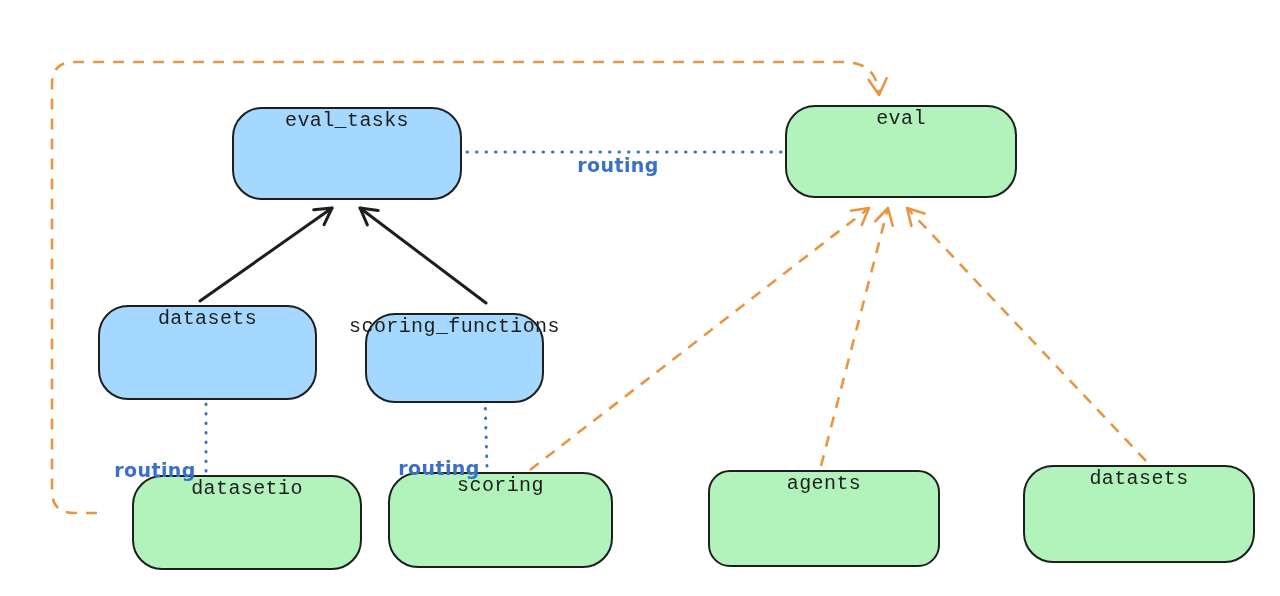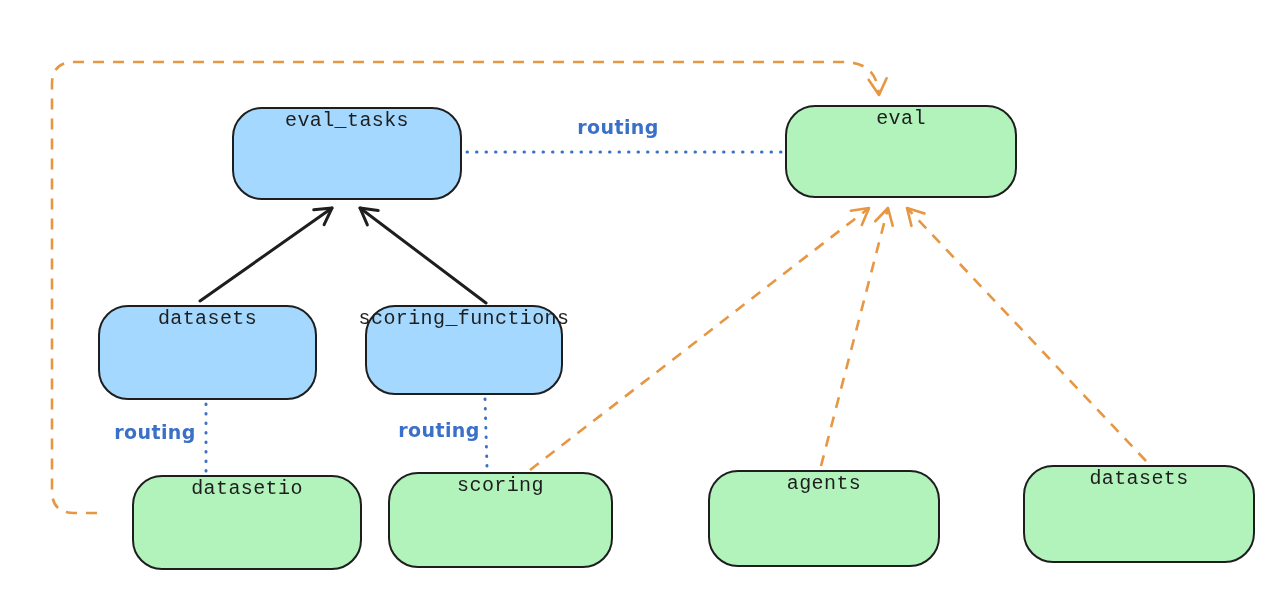--- a/index.html
+++ b/index.html
@@ -73,20 +73,21 @@
   }
   .edge-label {
     position: absolute;
     width: 100px;
     text-align: center;
     font-size: 19px;
     font-weight: 600;
     color: var(--edge_blue, #3a70c8);
     letter-spacing: 0.4px;
     white-space: nowrap;
+    margin-top: 38px;
   }
 </style>
 </head>
 <body>
 
 <div class="canvas">
 
   <svg class="edges" viewBox="0 0 1280 596" xmlns="http://www.w3.org/2000/svg">
     <defs>
       <marker id="mBlack" markerUnits="userSpaceOnUse" markerWidth="28" markerHeight="28" viewBox="0 0 28 28" refX="23" refY="14" orient="auto">
@@ -115,33 +116,33 @@
   </div>
 
   <div class="node green" style="left:785px; top:105px; width:232px; height:93px;">
     <span class="node-label">eval</span>
   </div>
 
   <div class="node blue" style="left:98px; top:305px; width:219px; height:95px;">
     <span class="node-label">datasets</span>
   </div>
 
-  <div class="node blue" style="left:365px; top:305px; width:198px; height:90px;">
+  <div class="node blue" style="left:365px; top:313px; width:179px; height:90px;">
     <span class="node-label">scoring_functions</span>
   </div>
 
   <div class="node green" style="left:95px; top:475px; width:230px; height:95px;margin-left:37px;">
     <span class="node-label">datasetio</span>
   </div>
 
   <div class="node green" style="left:388px; top:472px; width:225px; height:96px;">
     <span class="node-label">scoring</span>
   </div>
 
-  <div class="node green" style="left:708px; top:470px; width:232px; height:97px;">
+  <div class="node green" style="left:708px; top:470px; width:232px; height:97px;border-radius:22px;">
     <span class="node-label">agents</span>
   </div>
 
   <div class="node green" style="left:1023px; top:465px; width:232px; height:98px;">
     <span class="node-label">datasets</span>
   </div>
 
   <div class="edge-label" style="left:568px; top:116px;">routing</div>
 
   <div class="edge-label" style="left:105px; top:421px;">routing</div>

